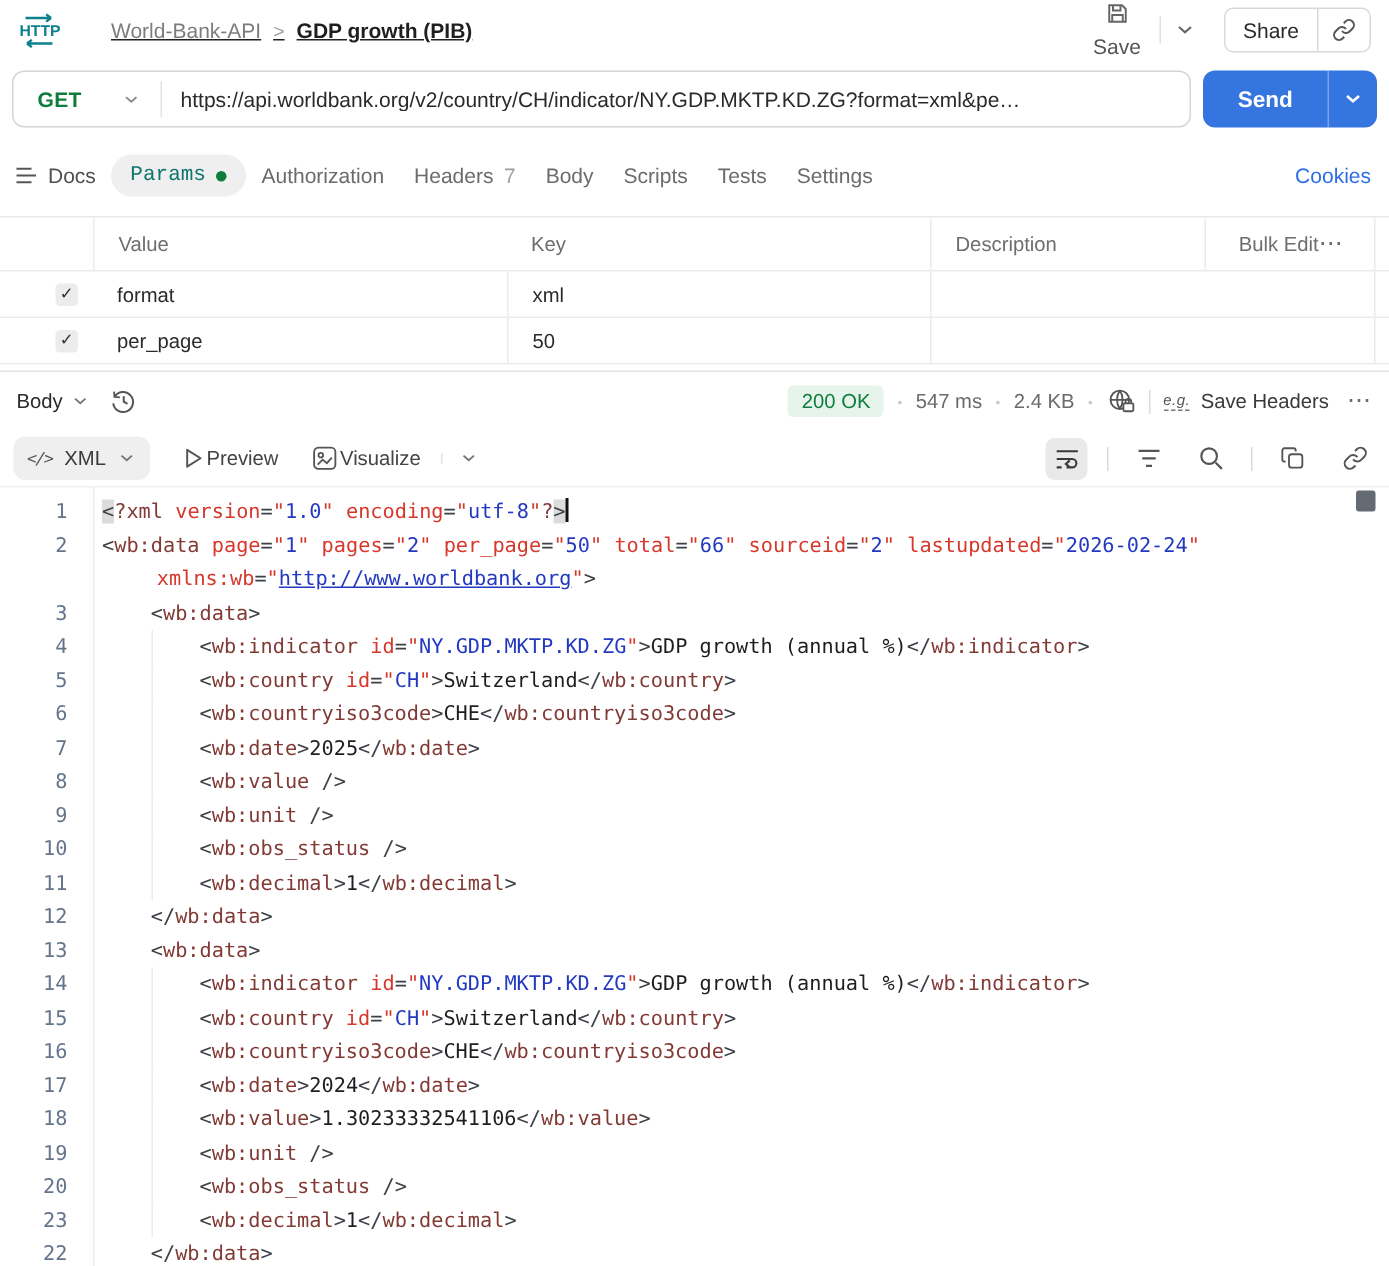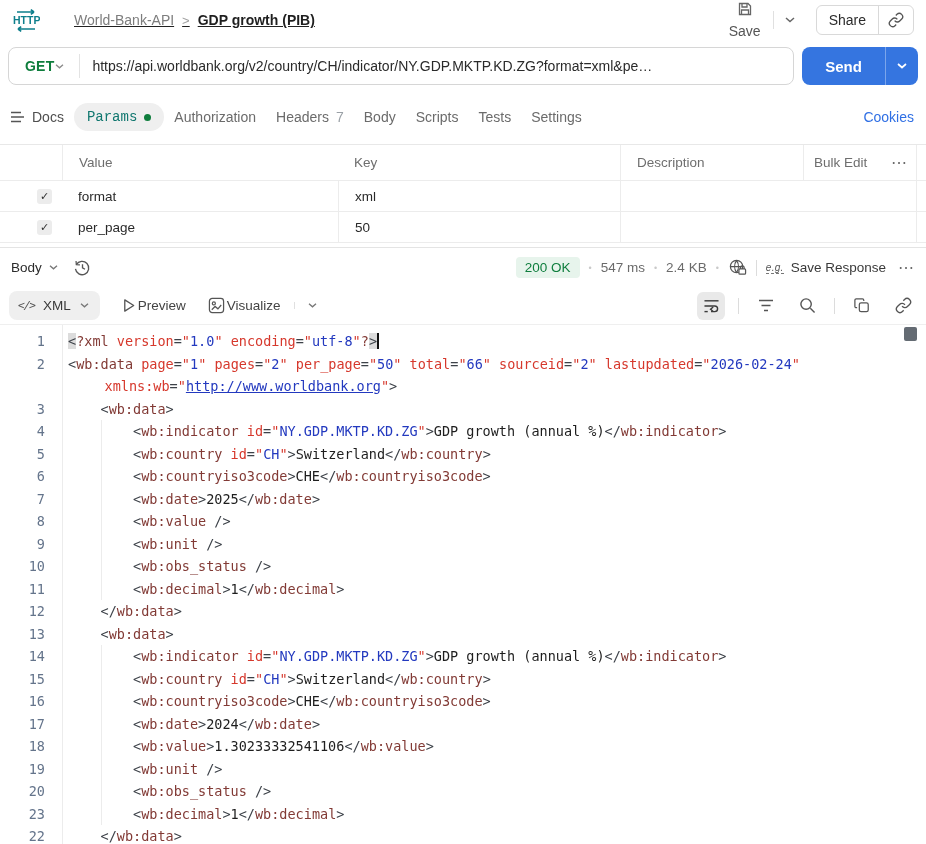--- a/index.html
+++ b/index.html
@@ -20,21 +20,21 @@
   .share-group { display:flex; align-items:center; border:1px solid #d9d9d9; border-radius:6px;
                  margin-left:10px; height:30px; overflow:hidden; }
   .share-label { padding:0 12px; font-size:14px; color:#2b2b2b; cursor:pointer; }
   .share-sep { width:1px; height:30px; background:#d9d9d9; }
   .share-link { padding:0 9px; display:flex; align-items:center; cursor:pointer; }
 
   
   .request-row { display:flex; align-items:center; padding:7px 8px 9px 8px; gap:8px; }
   .method-url { flex:1; display:flex; align-items:center; height:38px;
                 border:1px solid #d6d6d6; border-radius:8px; background:#fff; }
-  .method-select { display:flex; align-items:center; padding:0 14px 0 16px; cursor:pointer; }
+  .method-select { display:flex; align-items:center; gap:28px; padding:0 14px 0 16px; cursor:pointer; }
   .method-label { color:#0e7d3c; font-weight:bold; font-size:14px; letter-spacing:.2px; }
   .mu-divider { width:1px; height:24px; background:#e3e3e3; }
   .url-input { flex:1; border:0; outline:0; font-size:14px; color:#2a2a2a; padding:0 12px;
                font-family:"Liberation Sans", sans-serif; background:transparent;
                white-space:nowrap; overflow:hidden; text-overflow:ellipsis; }
   .send-btn { display:flex; align-items:stretch; height:38px; width:116px; background:#3575e0;
               border-radius:8px; overflow:hidden; cursor:pointer; }
   .send-main { flex:1; display:flex; align-items:center; justify-content:center;
                color:#fff; font-size:15px; font-weight:bold; }
   .send-chev { width:33px; display:flex; align-items:center; justify-content:center;
@@ -54,21 +54,21 @@
   .params-table { margin-top:10px; border-top:1px solid #e8e8e8; font-size:13.5px; }
   .p-row { display:grid; grid-template-columns:62px 276px 282px 183px 114px 9px; align-items:center; }
   .p-head { height:36px; border-bottom:1px solid #ececec; color:#6e6e6e; }
   .p-data { height:31px; border-bottom:1px solid #ececec; color:#2a2a2a; }
   .p-cell { height:100%; display:flex; align-items:center; padding-left:16px; }
   .bl { border-left:1px solid #ececec; }
   .br { border-right:1px solid #ececec; }
   .p-check-cell { justify-content:flex-end; padding:0 10px 0 0; }
   .checkbox { width:15px; height:15px; border-radius:3px; background:#ececec; color:#2f2f2f;
               font-size:11px; line-height:15px; text-align:center; cursor:pointer; }
-  .bulk-cell { display:flex; align-items:center; justify-content:space-between;
+  .bulk-cell { display:flex; align-items:center; justify-content:center;
                padding:0 8px 0 12px; color:#6e6e6e; }
   .bulk-label { cursor:pointer; }
   .more-dots { color:#6b6b6b; font-size:16px; letter-spacing:1px; cursor:pointer; line-height:1; }
 
   
   .resp-head { margin-top:4px; border-top:1px solid #e4e4e4; height:40px; display:flex;
                align-items:center; padding:0 11px; font-size:13.5px; }
   .body-select { display:flex; align-items:center; gap:6px; color:#2b2b2b; cursor:pointer; }
   .hist-icon { margin-left:14px; display:flex; cursor:pointer; }
   .resp-meta { margin-left:auto; display:flex; align-items:center; gap:9px; }
@@ -280,21 +280,21 @@
       <svg width="19" height="19" viewBox="0 0 20 20" fill="none" stroke="#555" stroke-width="1.3">
         <circle cx="9" cy="9" r="6.5"></circle>
         <path d="M2.5 9 h13 M9 2.5 c-2.6 3.8 -2.6 9.2 0 13 M9 2.5 c2.6 3.8 2.6 9.2 0 13"></path>
         <rect x="11.5" y="11.5" width="7" height="5.5" rx="1" fill="#fff" stroke="#555"></rect>
         <path d="M13 11.5 v-1.2 a2 2 0 0 1 4 0 v1.2"></path>
       </svg>
     </span>
     <span class="v-div"></span>
     <span class="save-resp">
       <span class="eg-badge">e.g.</span>
-      <span>Save Response</span>
+      <span>Save Headers</span>
     </span>
     <span class="more-dots" style="margin-left:3px;">⋯</span>
   </div>
 </div>
 
 <div class="resp-toolbar">
   <div class="xml-pill">
     <span class="xml-glyph">&lt;/&gt;</span>
     <span>XML</span>
     <svg width="11" height="7" viewBox="0 0 12 8" fill="none" stroke="#777" stroke-width="1.5">

